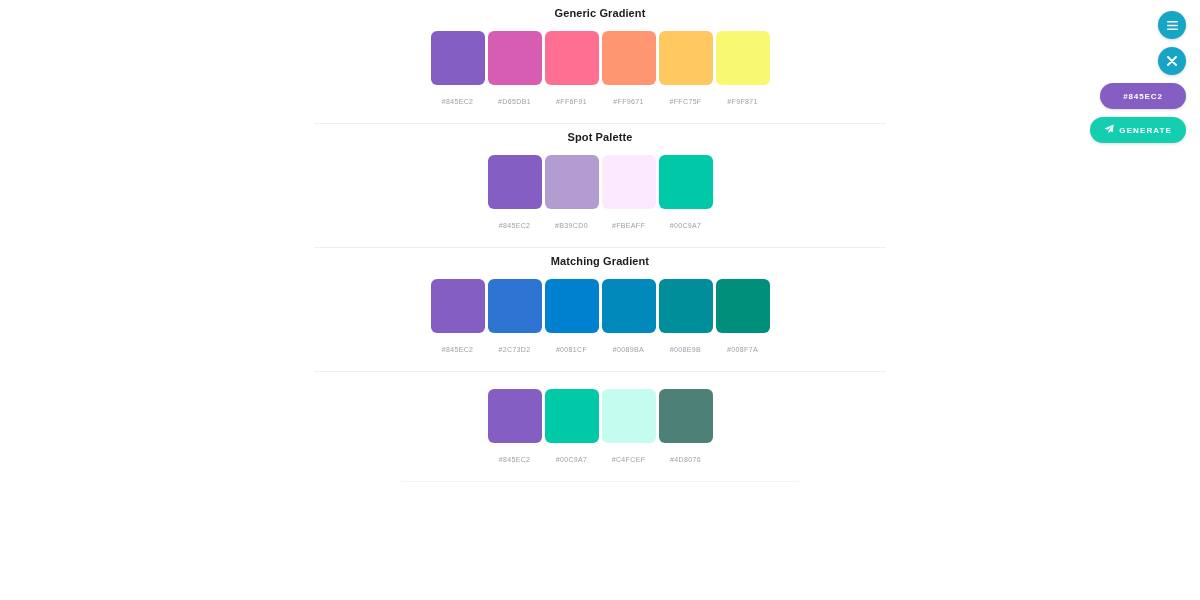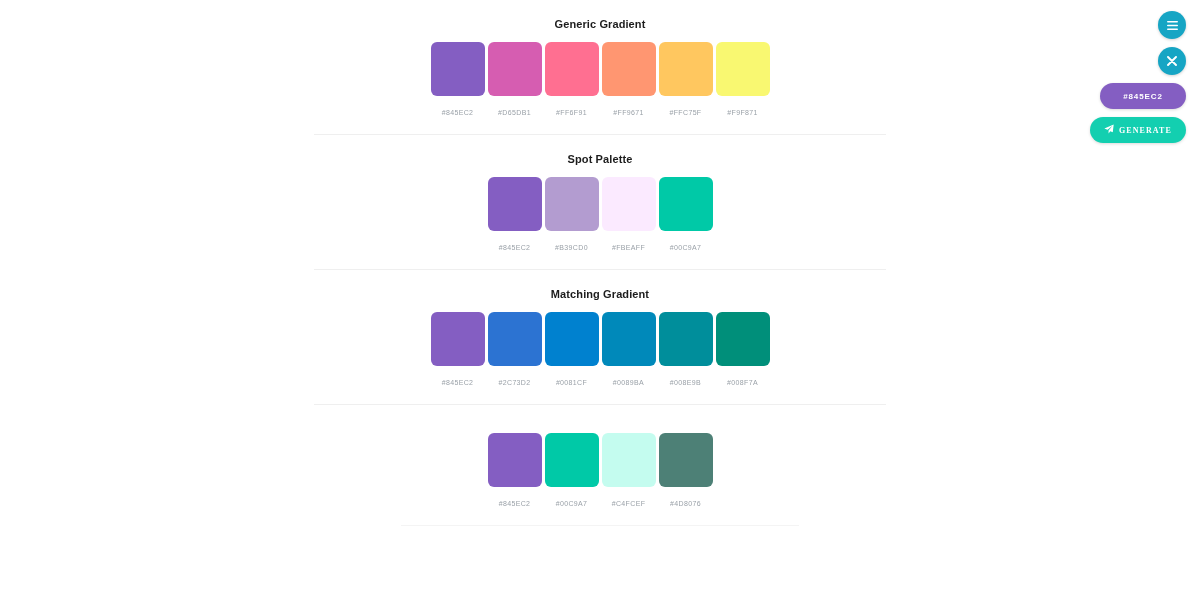--- a/index.html
+++ b/index.html
@@ -20,21 +20,21 @@
   
   .sections {
     position: absolute;
     left: 0;
     top: 0;
     width: 1200px;
   }
   .section {
     position: relative;
     width: 1200px;
-    padding-top: 17px;
+    padding-top: 6px;
     border-radius: 11px;
   }
   .section-title {
     text-align: center;
     font-size: 11px;
     font-weight: bold;
     color: #1c1c1c;
     letter-spacing: 0.1px;
     line-height: 14px;
   }
@@ -107,21 +107,21 @@
     gap: 5px;
     color: #ffffff;
     font-size: 8px;
     font-weight: bold;
     letter-spacing: 1.1px;
     cursor: pointer;
     box-shadow: 0 1px 3px rgba(0,0,0,0.15);
     white-space: nowrap;
   }
   .pill.hex { background: #845EC2; letter-spacing: 0.9px; }
-  .pill.generate { background: #13cfb0; font-family: Liberation Serif, serif; }
+  .pill.generate { background: #13cfb0; }
   .plane-icon { display: block; }
 </style>
 </head>
 <body>
 
 <div class="page">
 
   <div class="sections">
       <div class="section">
         <div class="section-title">Generic Gradient</div>

